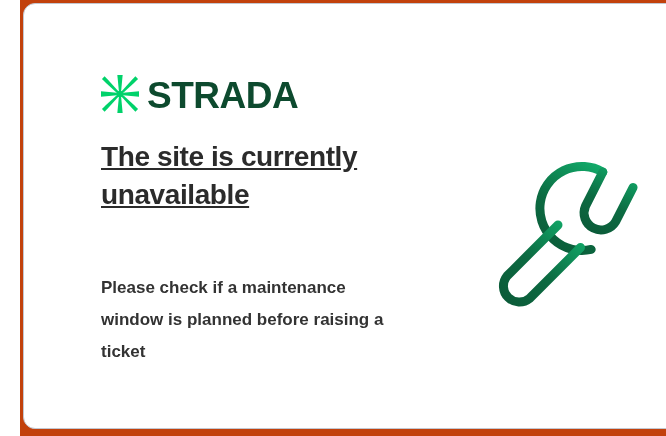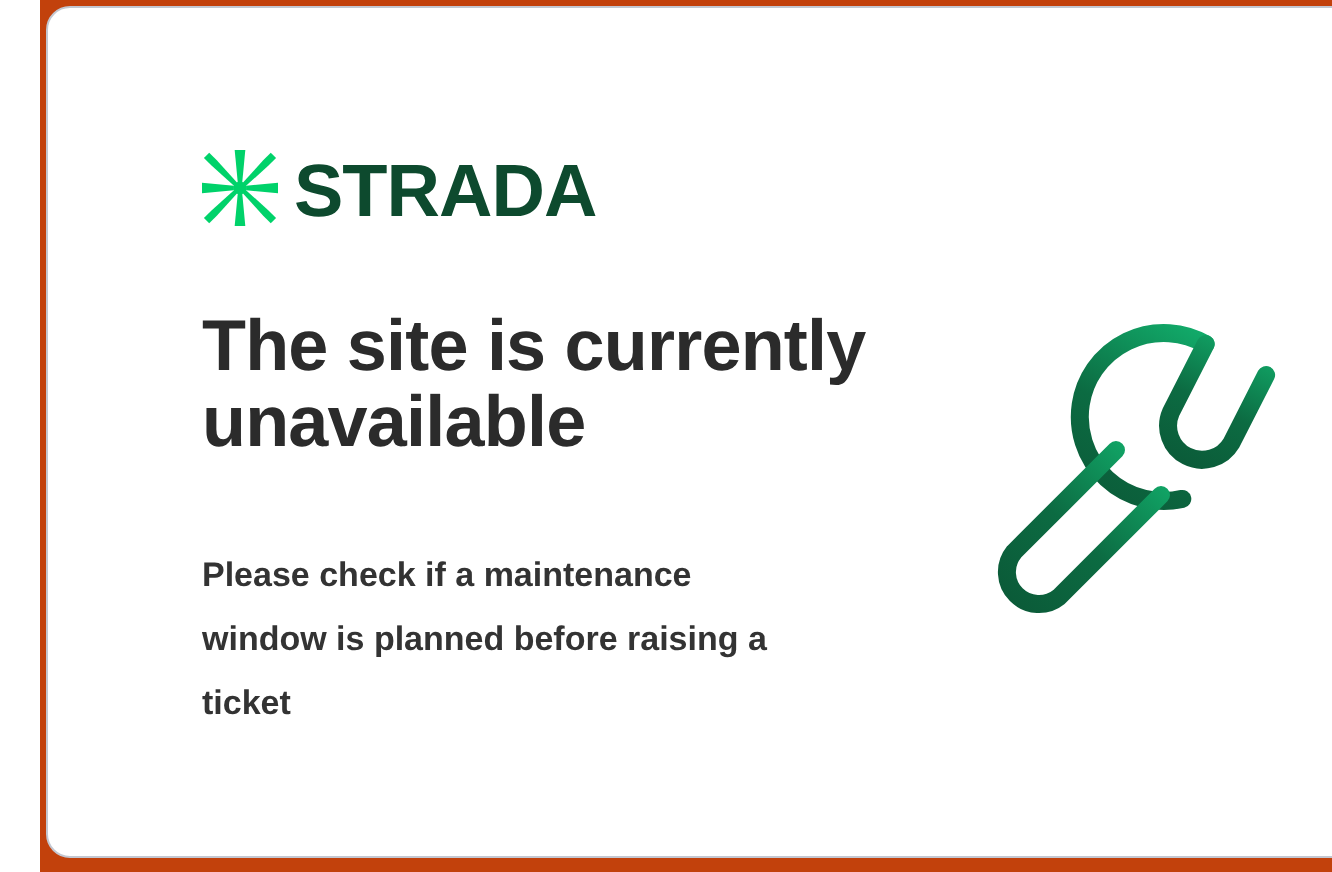--- a/index.html
+++ b/index.html
@@ -72,28 +72,29 @@
     letter-spacing: -0.5px;
     color: #0d4a2e;
     white-space: nowrap;
     transform: translateY(1px);
   }
 
   
   .headline {
     position: absolute;
     left: 0;
-    top: 150px;
+    top: 134px;
     margin: 0;
     width: 340px;
-    font-size: 36px;
+    font-size: 28px;
     line-height: 38px;
     font-weight: 700;
     letter-spacing: -0.4px;
     color: #2b2b2b;
+    text-decoration: underline;
   }
 
   
   .body-copy {
     position: absolute;
     left: 0;
     top: 268px;
     margin: 0;
     width: 310px;
     font-size: 17px;

